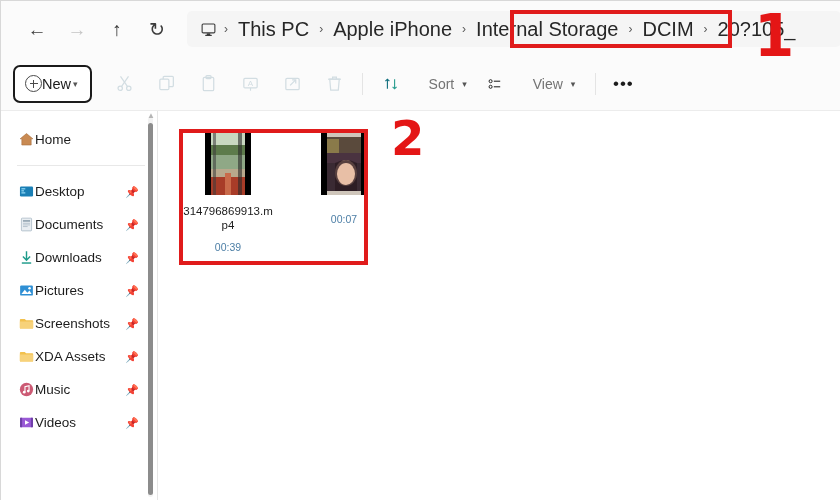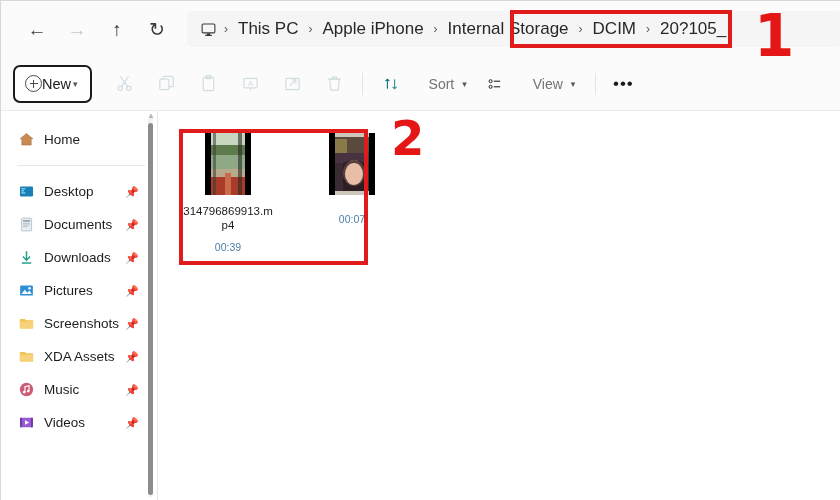--- a/index.html
+++ b/index.html
@@ -44,21 +44,21 @@
     border-radius: 5px;
     padding: 0 6px;
     position: relative;
   }
   .pc-icon {
     width: 30px; height: 30px;
     display: flex; align-items: center; justify-content: center;
     color: #3b3b3b;
   }
   .crumb {
-    font-size: 17px;
+    font-size: 20px;
     color: #272727;
     padding: 4px 9px;
     white-space: nowrap;
     border-radius: 4px;
     cursor: pointer;
   }
   .sep {
     font-size: 12px; color: #5a5a5a;
     padding: 0 1px;
     user-select: none;
@@ -122,21 +122,20 @@
     position: absolute; left: 0; top: 110px;
     width: 157px; height: 390px;
     background: #ffffff;
     border-right: 1px solid #e6e6e6;
     overflow: hidden;
   }
   .side-item {
     display: flex; align-items: center;
     height: 33px;
     padding-left: 16px;
-    gap: 9px;
     cursor: pointer;
     position: relative;
   }
   .side-item .s-ico {
     width: 18px; height: 18px;
     display: flex; align-items: center; justify-content: center;
     flex: 0 0 18px;
   }
   .side-item .s-lbl {
     font-size: 13.5px; color: #1c1c1c; white-space: nowrap;
@@ -164,21 +163,21 @@
   }
 
   
   .content {
     position: absolute; left: 157px; top: 110px;
     width: 683px; height: 390px;
     background: #ffffff;
   }
   .file-grid {
     position: absolute; left: 23px; top: 22px;
-    display: flex; gap: 30px;
+    display: flex; gap: 22px;
   }
   .file-tile {
     width: 94px;
     display: flex; flex-direction: column; align-items: center;
     cursor: pointer;
   }
   .thumb-wrap {
     width: 46px; height: 62px;
     background: #000000;
     margin-bottom: 9px;

